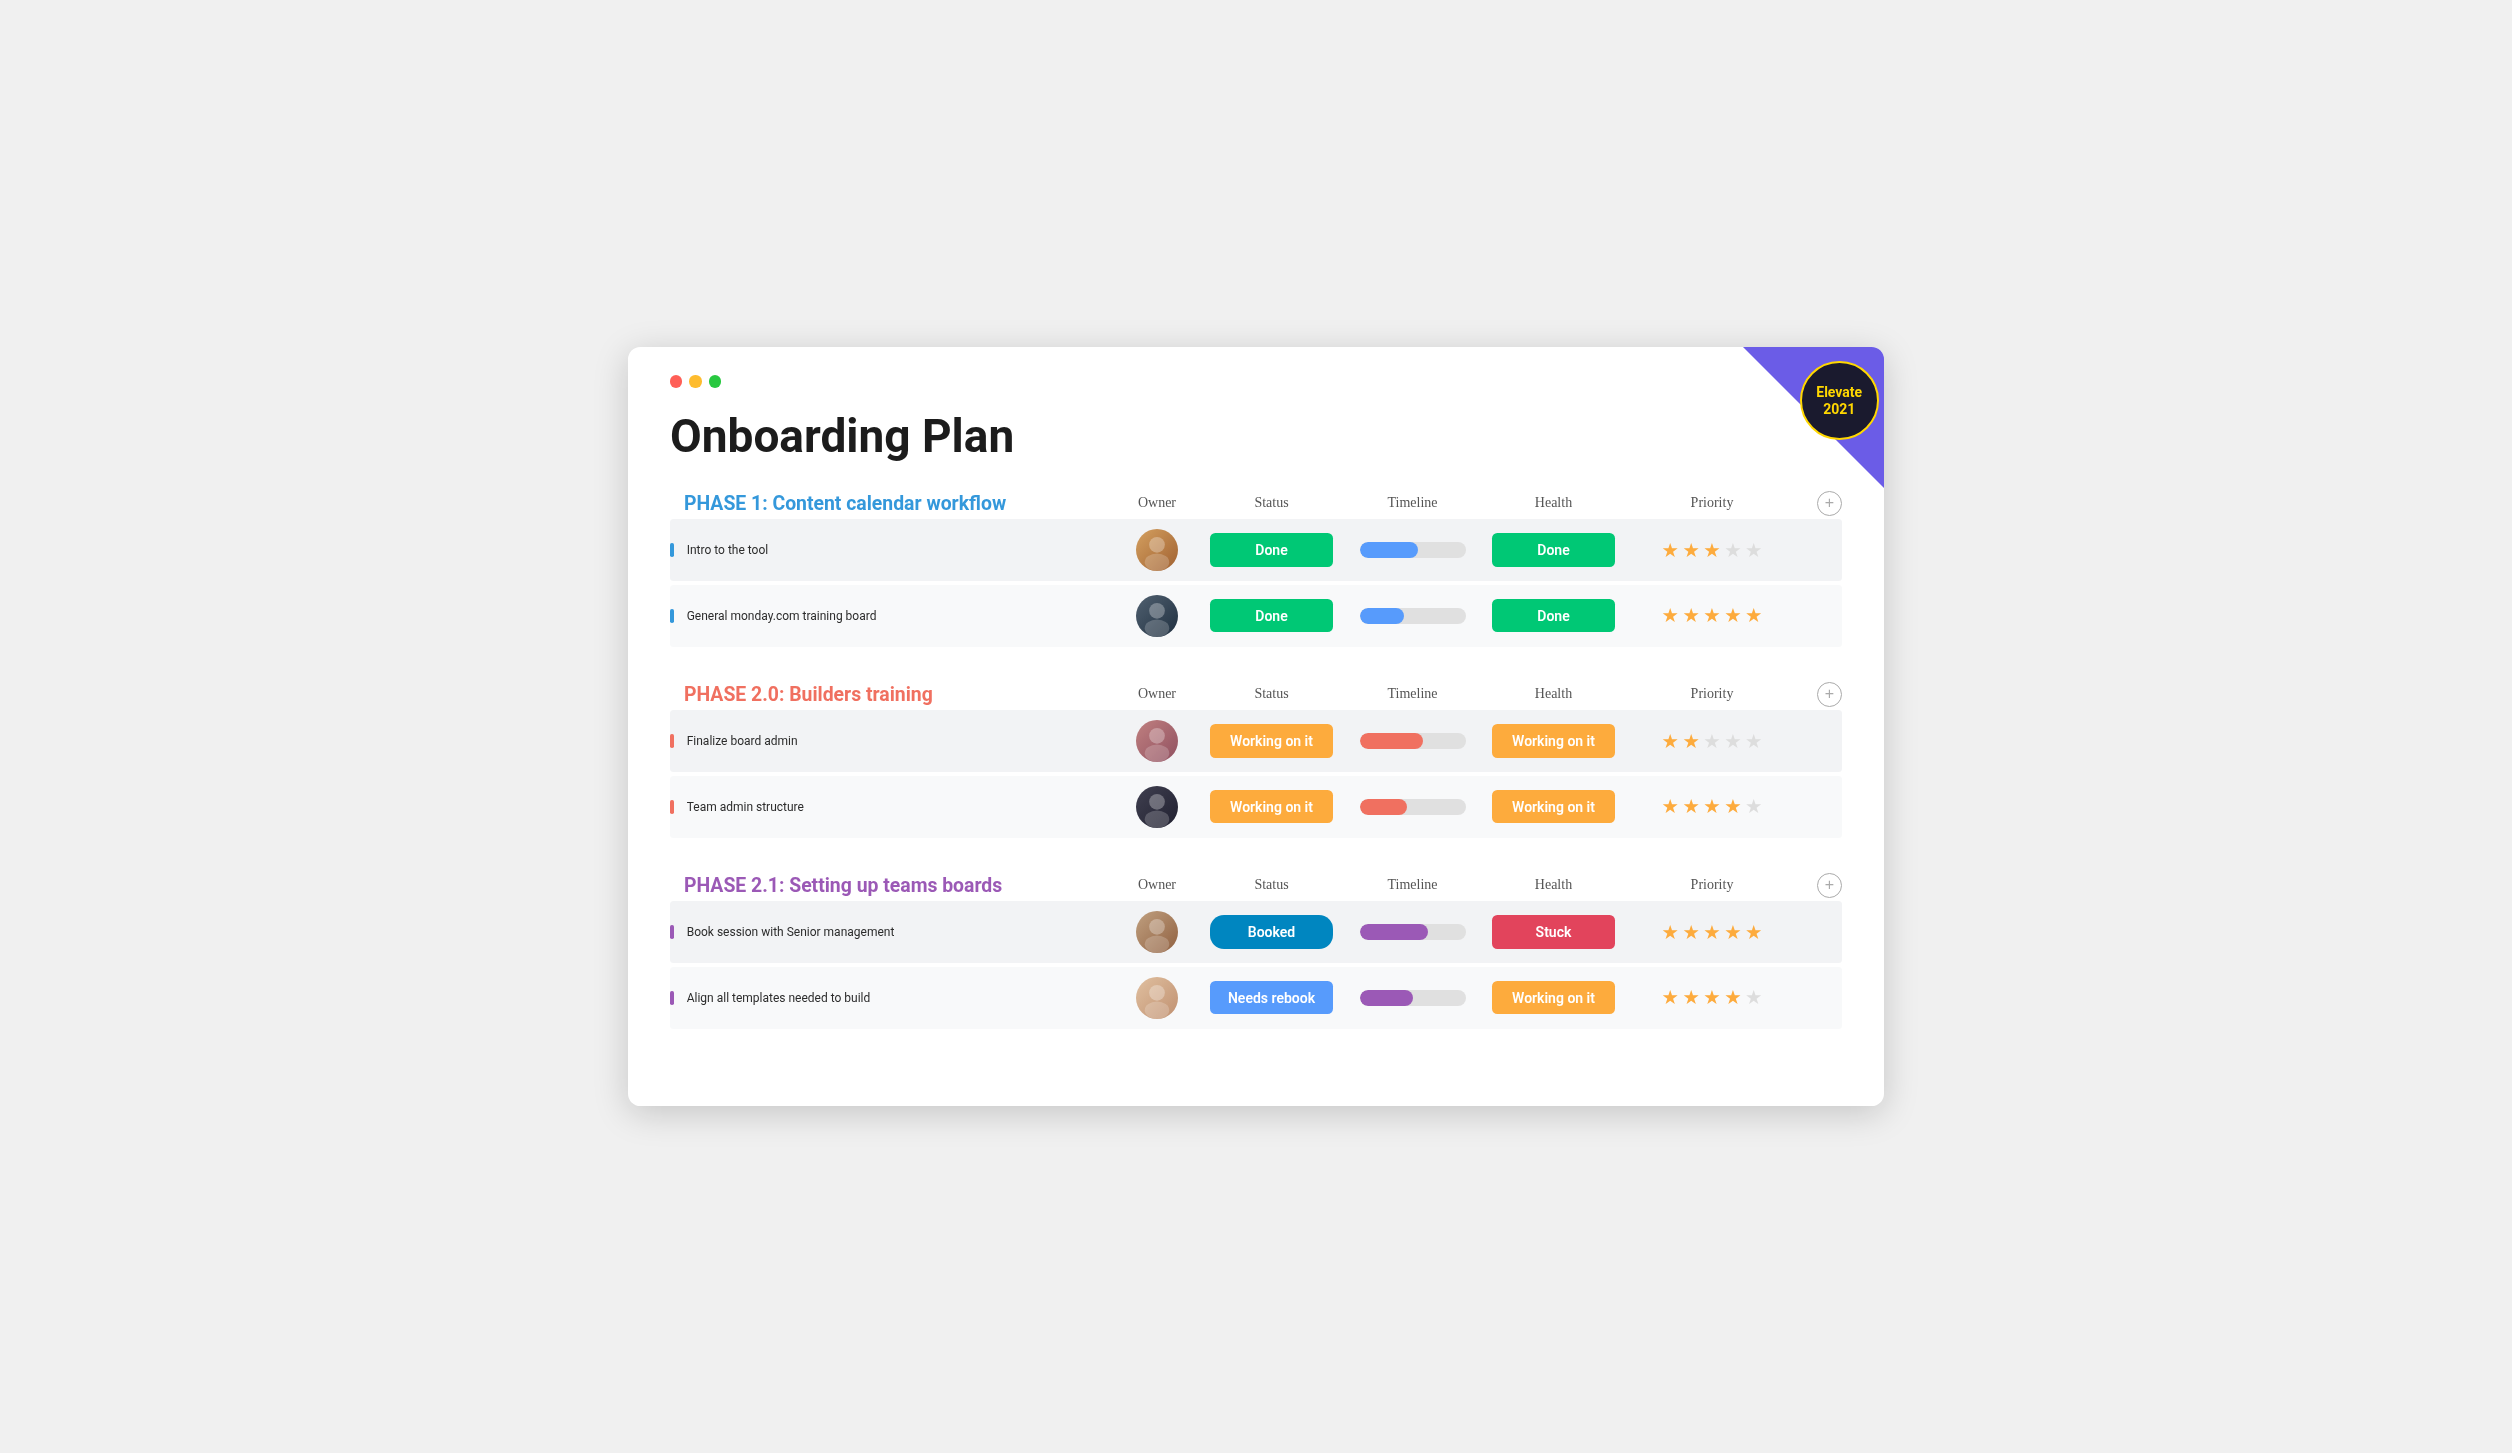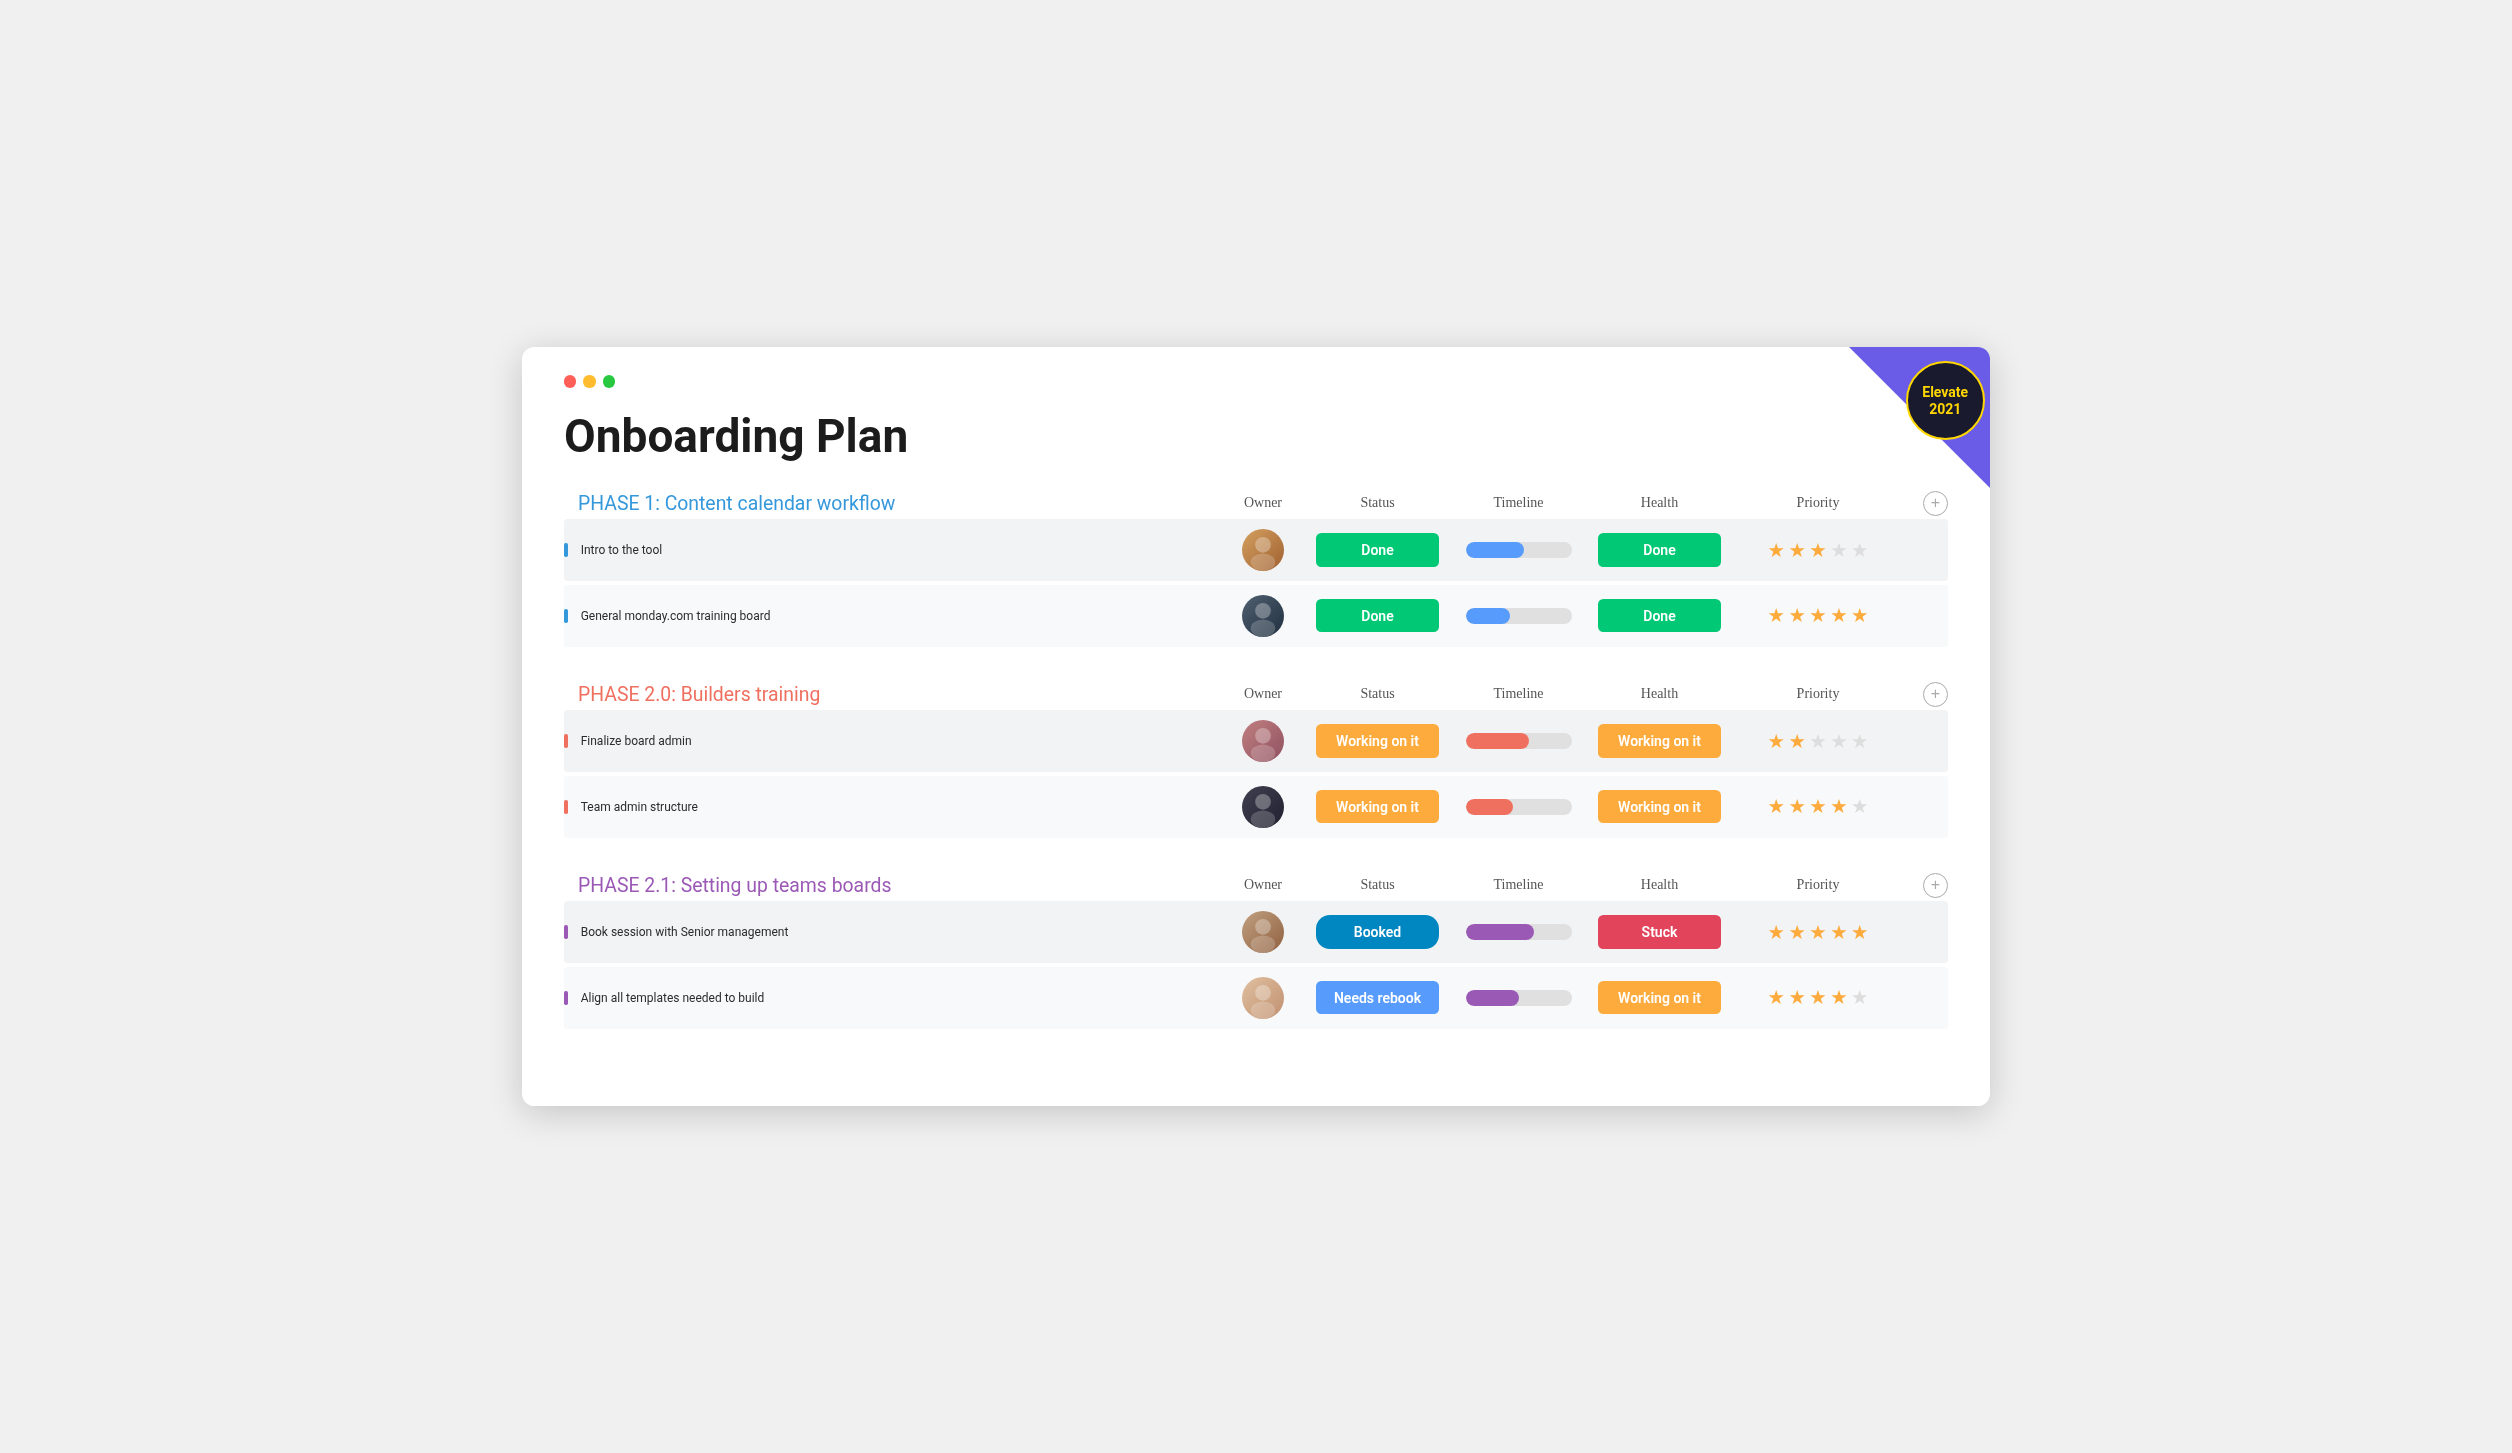--- a/index.html
+++ b/index.html
@@ -7,21 +7,21 @@
       font-family: -apple-system, BlinkMacSystemFont, 'Segoe UI', Roboto, sans-serif;
       background: #f0f0f0;
       display: flex;
       justify-content: center;
       align-items: center;
       min-height: 100vh;
     }
     .window {
       background: #ffffff;
       border-radius: 12.3px;
-      width: 1468px;
+      width: 1256px;
       min-height: 727px;
       position: relative;
       overflow: hidden;
       padding: 28px 42px 42px 42px;
       box-shadow: 0 7px 35px rgba(0,0,0,0.18);
     }
     .traffic-lights {
       display: flex;
       gap: 7px;
       margin-bottom: 21px;
@@ -92,21 +92,21 @@
     
     .column-headers {
       display: grid;
       grid-template-columns: 1fr 88px 141px 141px 141px 176px 42px;
       align-items: center;
       margin-bottom: 3.5px;
       padding: 0 0 0 14px;
     }
     .phase-title {
       font-size: 19.4px;
-      font-weight: 400;
+      font-weight: 700;
     }
     .phase-title-blue { color: #3498db; }
     .phase-title-coral { color: #f07060; }
     .phase-title-purple { color: #9b59b6; }
     .col-header {
       text-align: center;
       font-size: 14px;
       color: #555;
       font-weight: 400;
       font-family: Liberation Serif, serif;

